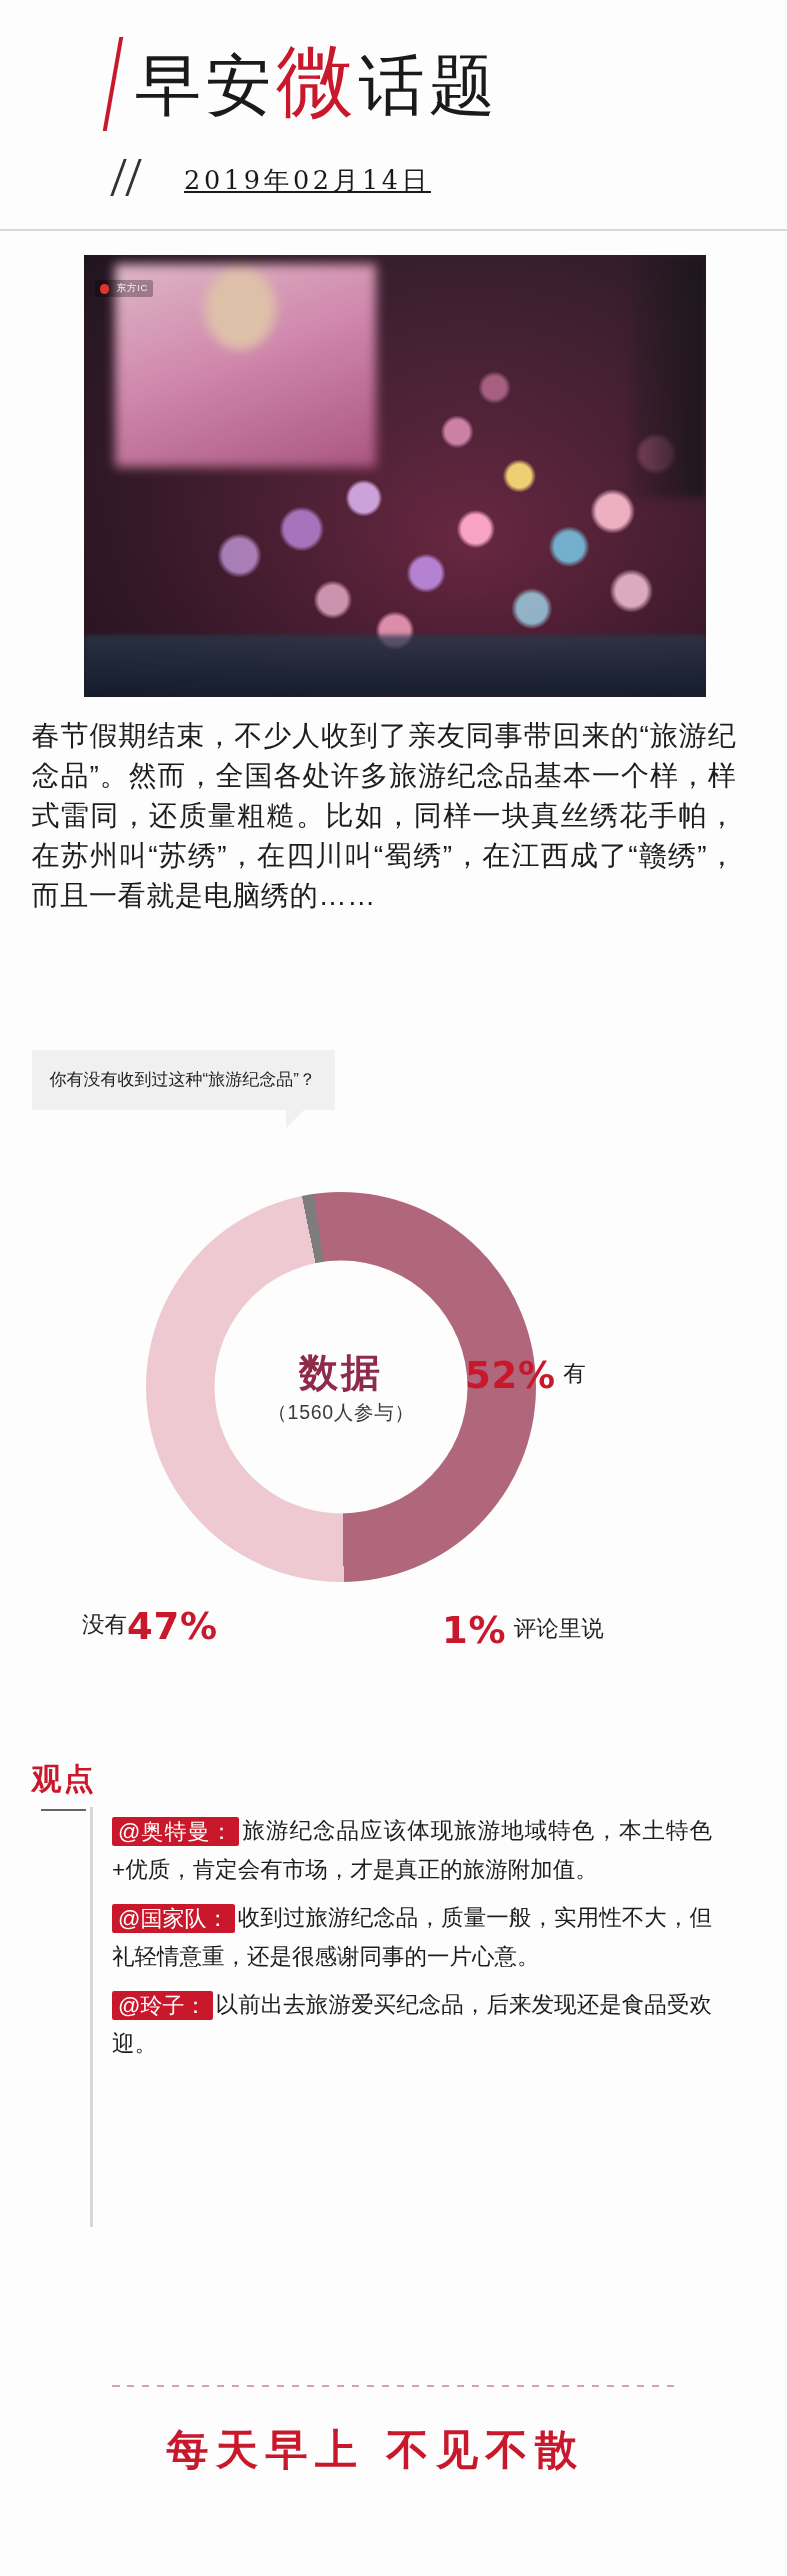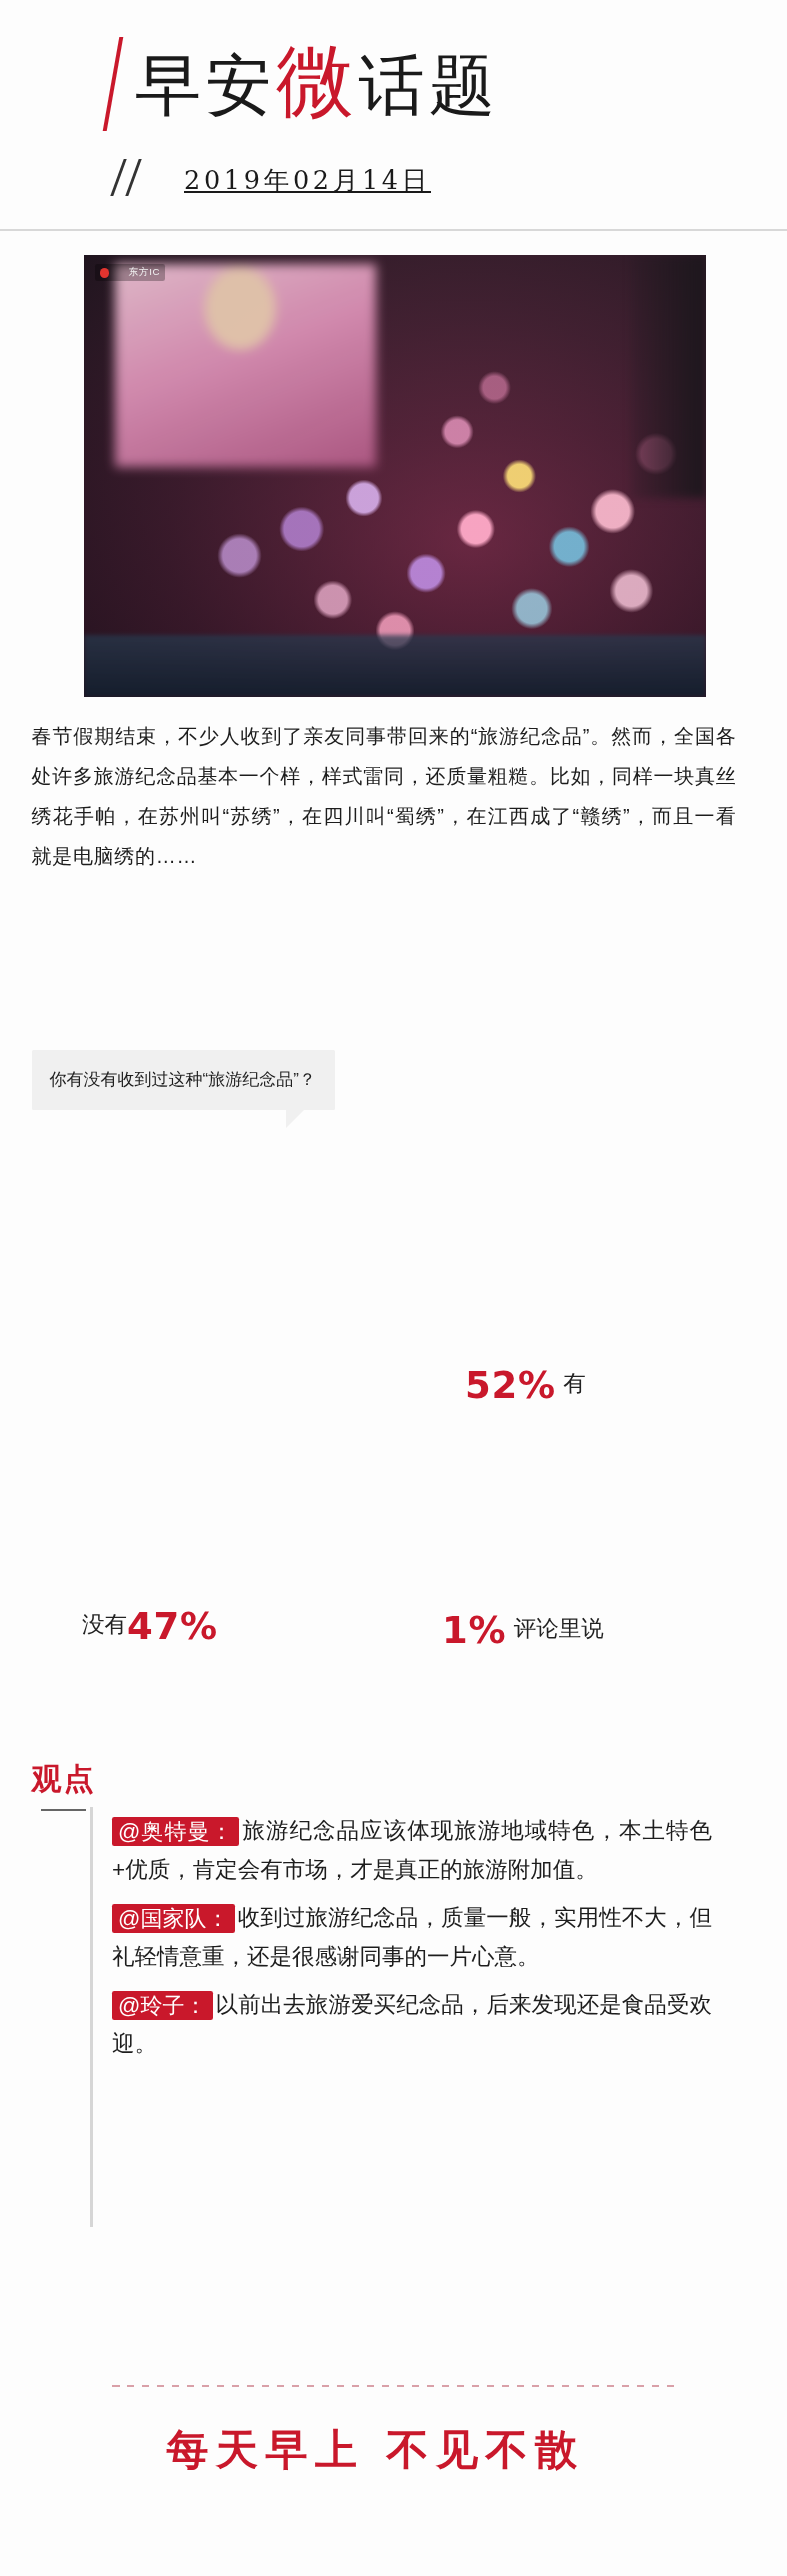--- a/index.html
+++ b/index.html
@@ -146,24 +146,24 @@
     left: 0;
     bottom: 0;
     width: 100%;
     height: 14%;
     background: linear-gradient(180deg, rgba(40,60,80,0.7), rgba(20,30,45,0.95));
     filter: blur(2.2px);
   }
   .photo-logo {
     position: absolute;
     left: 10.5px;
-    top: 9px;
+    top: 25px;
     display: flex;
     align-items: center;
-    gap: 19px;
+    gap: 7px;
     padding: 2.2px 5.2px;
     border-radius: 2.2px;
     background: rgba(0,0,0,0.28);
   }
   .photo-logo .dot {
     width: 9.7px;
     height: 9.7px;
     border-radius: 50%;
     background: #e2342f;
   }
@@ -172,21 +172,21 @@
     color: #f2f2f2;
     letter-spacing: 0.7px;
   }
 
   
   .article {
     position: absolute;
     left: 31.5px;
     top: 716px;
     width: 705px;
-    font-size: 20px;
+    font-size: 28px;
     line-height: 40px;
     letter-spacing: 0.7px;
     color: #1d1d1d;
     font-family: "Liberation Sans", sans-serif;
     text-align: justify;
   }
 
   
   .question-block {
     position: absolute;
@@ -270,21 +270,21 @@
     color: #222;
     line-height: 1;
   }
   .lbl .pct {
     font-size: 37px;
     font-weight: bold;
     color: #c9182b;
     letter-spacing: 0.7px;
     font-family: "DejaVu Sans", sans-serif;
   }
-  .lbl.yes  { left: 465px; top: 220px; }
+  .lbl.yes  { left: 465px; top: 210px; }
   .lbl.no   { left: 82px; top: 461px; }
   .lbl.cmt  { left: 442px; top: 465px; }
   .lbl .txt { vertical-align: 7.5px; margin-left: 7.5px; }
   .lbl.no .txt { margin-left: 0; }
 
   
   .opinion-head {
     position: absolute;
     left: 31.5px;
     top: 1759px;
@@ -386,20 +386,27 @@
     </div>
   </div>
 
   <div class="article">春节假期结束，不少人收到了亲友同事带回来的“旅游纪念品”。然而，全国各处许多旅游纪念品基本一个样，样式雷同，还质量粗糙。比如，同样一块真丝绣花手帕，在苏州叫“苏绣”，在四川叫“蜀绣”，在江西成了“赣绣”，而且一看就是电脑绣的……</div>
 
   <div class="question-block">
     <div class="question-bubble">你有没有收到过这种“旅游纪念品”？</div>
   </div>
 
   <div class="chart-area">
+    <div class="donut" id="donut" style="background: conic-gradient(from -8deg, rgb(176, 103, 124) 0deg, rgb(176, 103, 124) 187.2deg, rgb(239, 201, 210) 187.2deg, rgb(239, 201, 210) 356.4deg, rgb(125, 125, 125) 356.4deg, rgb(125, 125, 125) 360deg);">
+      <div class="donut-hole"></div>
+      <div class="donut-center">
+        <div class="big">数据</div>
+        <div class="sub">（1560人参与）</div>
+      </div>
+    </div>
     <div class="lbl yes">
       <span class="pct">52%</span><span class="txt">有</span>
     </div>
     <div class="lbl no">
       <span class="txt">没有</span><span class="pct">47%</span>
     </div>
     <div class="lbl cmt">
       <span class="pct">1%</span><span class="txt">评论里说</span>
     </div>
   </div>

